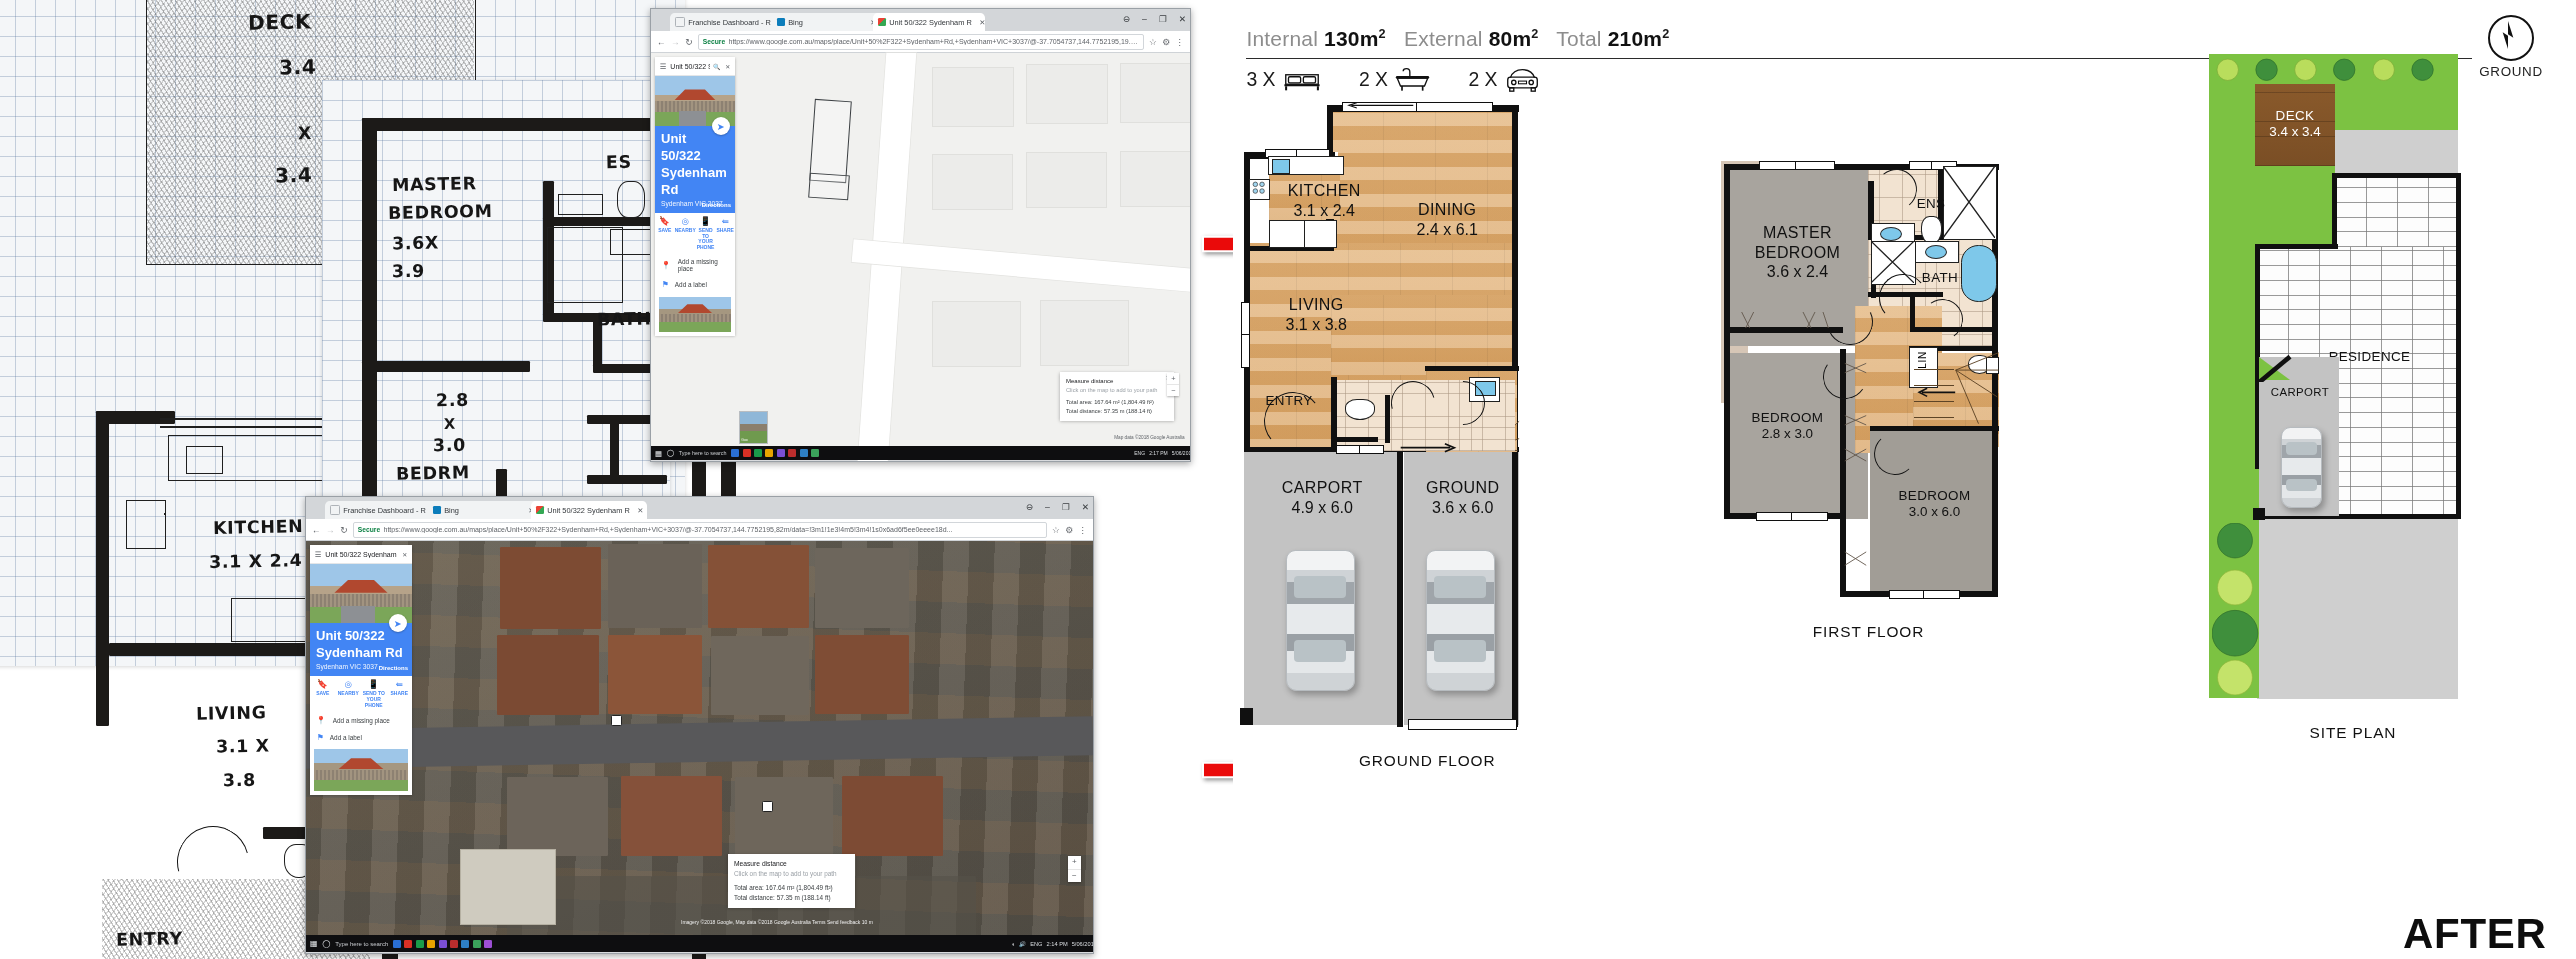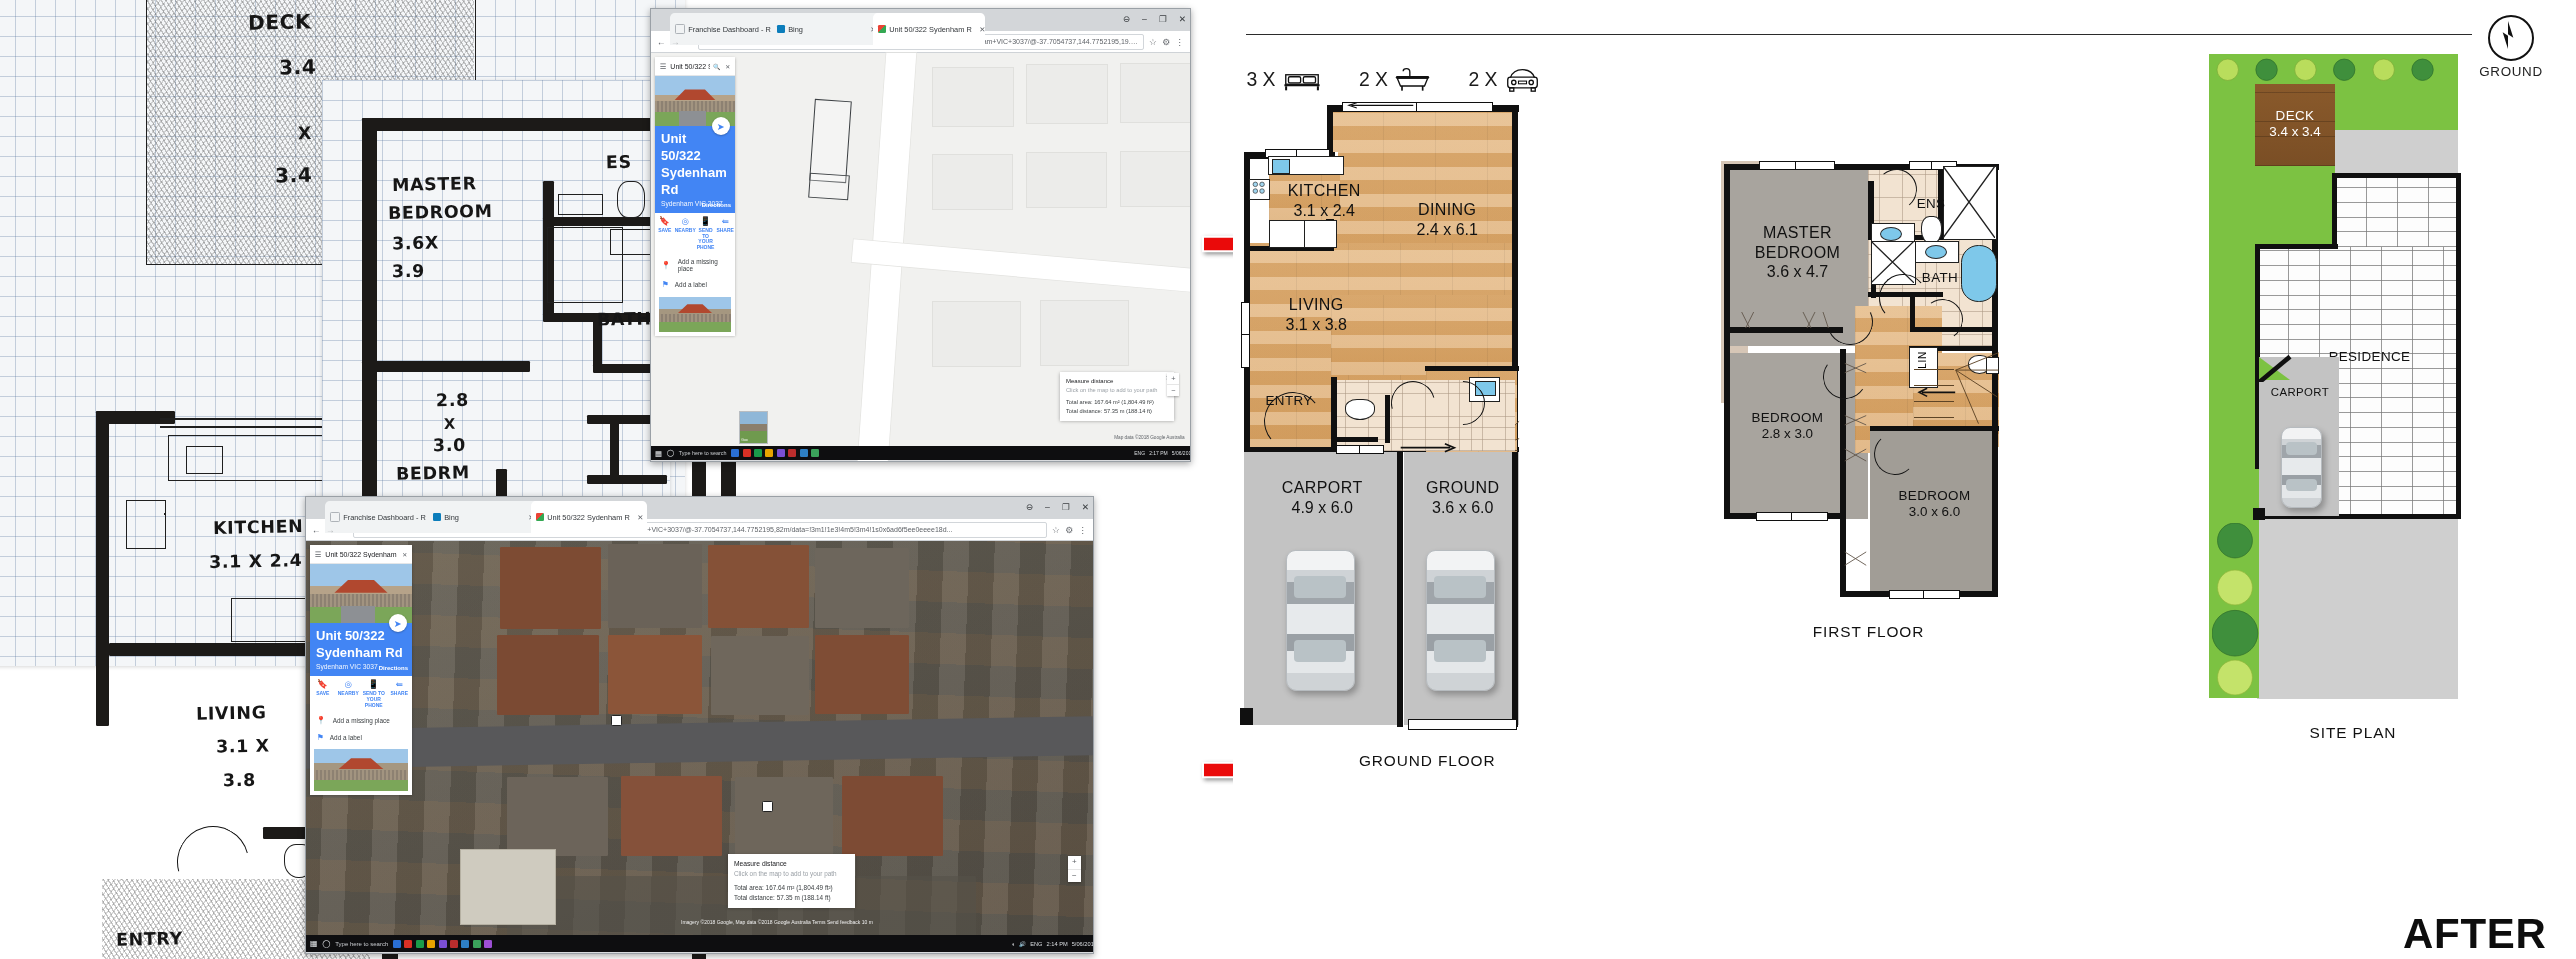--- a/index.html
+++ b/index.html
@@ -35,21 +35,21 @@
   .thinline{position:absolute;background:#1f1f1f;}
   .pencil{position:absolute;background:
       repeating-linear-gradient(58deg, rgba(70,70,70,.30) 0 1.3px, rgba(255,255,255,0) 1.3px 4px),
       repeating-linear-gradient(-52deg, rgba(70,70,70,.22) 0 1.3px, rgba(255,255,255,0) 1.3px 4.7px);}
   .boxline{position:absolute;border:1.3px solid #1f1f1f;background:transparent;}
 
   
   .win{position:absolute;background:#d8dadd;border:0.7px solid #9aa0a6;
        box-shadow:0 2px 6.7px rgba(0,0,0,.35);overflow:hidden;}
   .win-tabstrip{height:22px;background:#d3d6d9;position:relative;}
-  .tab{position:absolute;top:4px;height:32px;background:#f1f3f4;
+  .tab{position:absolute;top:4px;height:18px;background:#f1f3f4;
        border-top-left-radius:4.7px;border-top-right-radius:4.7px;
        display:flex;align-items:center;gap:3.4px;padding:0 5.4px;
        font-size:7.4px;color:#32363a;overflow:hidden;white-space:nowrap;}
   .tab.active{background:#ffffff;}
   .tab .fav{width:7.4px;height:7.4px;flex:0 0 7.4px;border-radius:1.3px;}
   .tab .x{margin-left:auto;font-size:7.4px;color:#5f6368;padding-left:4px;}
   .win-ctrls{position:absolute;right:4px;top:5.4px;display:flex;gap:12px;
              font-size:8.7px;color:#3c4043;}
   .win-omni{height:21.4px;background:#fff;display:flex;align-items:center;
             gap:5.4px;padding:0 6px;border-bottom:0.7px solid #cfd3d7;}
@@ -612,20 +612,30 @@
   </svg>
   <svg class="arrow" style="left:1200px;top:740px;" width="94" height="60" viewBox="0 0 140 90">
     <path d="M4 34 L86 34 L86 12 L134 45 L86 78 L86 56 L4 56 Z" fill="#ea0a0a" stroke="#ffffff" stroke-width="3"></path>
   </svg>
 
 </div>
 
 <div id="after-panel">
 
   <div id="stats">
+    <div class="line1">
+      <span class="lbl">Internal</span>
+      <span class="val">130m</span><span class="sup">2</span>
+      &nbsp;
+      <span class="lbl">External</span>
+      <span class="val">80m</span><span class="sup">2</span>
+      &nbsp;
+      <span class="lbl">Total</span>
+      <span class="val">210m</span><span class="sup">2</span>
+    </div>
     <hr>
   </div>
 
   <div id="icon-row">
     <div class="ic-grp">
       <span class="n">3 X</span>
       <svg width="38" height="23" viewBox="0 0 56 34">
         <rect x="4" y="10" width="48" height="14" fill="none" stroke="#111" stroke-width="2"></rect>
         <rect x="8" y="13" width="18" height="9" rx="2" fill="none" stroke="#111" stroke-width="2"></rect>
         <rect x="30" y="13" width="18" height="9" rx="2" fill="none" stroke="#111" stroke-width="2"></rect>
@@ -866,21 +876,21 @@
     <svg style="position:absolute;left:194px;top:224px;" width="47" height="14.7" viewBox="0 0 70 22">
       <path d="M60 11 L10 11 M18 5 L6 11 L18 17" stroke="#111" stroke-width="2.4" fill="none"></path>
     </svg>
     <svg style="position:absolute;left:232px;top:189px;" width="47" height="79" viewBox="0 0 70 118">
       <path d="M4 30 L68 4 M4 30 L68 30 M4 30 L66 70 M4 30 L38 110" stroke="#5d4426" stroke-width="1.4" fill="none"></path>
     </svg>
 
     <div class="lbl-room" style="left:16px;top:62px;width:121px;">
       <div class="nm">MASTER</div>
       <div class="nm">BEDROOM</div>
-      <div class="dm">3.6 x 4.7</div>
+      <div class="dm">3.6 x 2.4</div>
     </div>
     <div class="lbl-room lbl-sm" style="left:180px;top:35px;width:60px;">
       <div class="nm">ENS</div>
     </div>
     <div class="lbl-room lbl-sm" style="left:189px;top:109px;width:60px;">
       <div class="nm">BATH</div>
     </div>
     <div class="lbl-room lbl-sm" style="left:9.4px;top:249px;width:114px;">
       <div class="nm">BEDROOM</div>
       <div class="dm">2.8 x 3.0</div>

